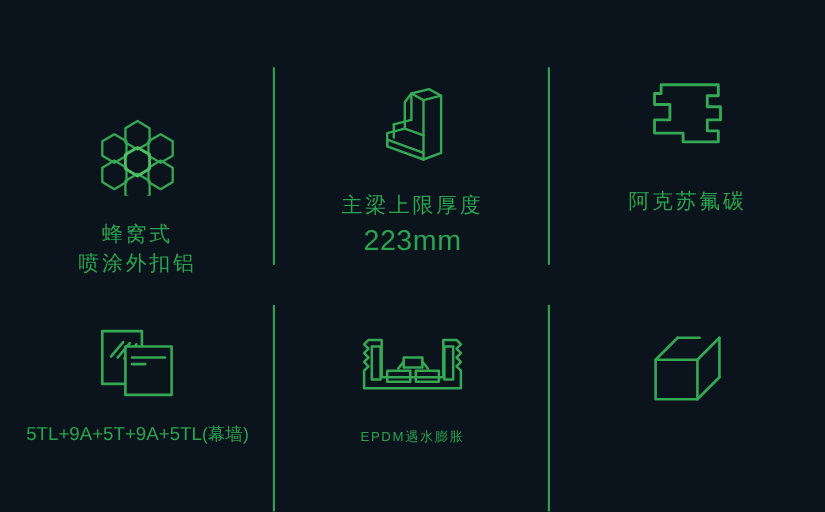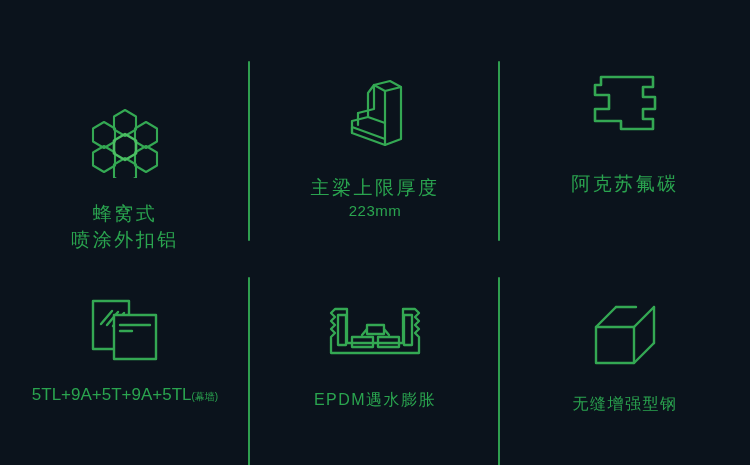--- a/index.html
+++ b/index.html
@@ -76,36 +76,36 @@
     display: block;
     white-space: nowrap;
   }
 
   
   .type-cn {
     font-size: 19px;
     letter-spacing: 2.5px;
   }
   .type-num {
-    font-size: 15px;
+    font-size: 26px;
     letter-spacing: 0.5px;
   }
 
   
   .type-spec {
     font-size: 17px;
     letter-spacing: 0px;
   }
   .type-spec .paren {
-    font-size: 10px;
+    font-size: 16px;
     letter-spacing: 0px;
     text-align: center;
   }
   .type-cn-sm {
-    font-size: 16px;
+    font-size: 12px;
     letter-spacing: 1.5px;
   }
 
   
   #cell-honeycomb  { padding-top: 60px; }
   #cell-beam       { padding-top: 32px; }
   #cell-aluminum   { padding-top: 22px; }
   #cell-glass      { padding-top: 22px; }
   #cell-epdm       { padding-top: 24px; }
   #cell-steel      { padding-top: 26px; }
@@ -236,18 +236,17 @@
         <svg width="70" height="66" viewBox="0 0 70 66" fill="none" stroke="#34a853" stroke-width="2.4" stroke-linejoin="round" stroke-linecap="round">
           <rect x="6" y="24" width="38" height="36"></rect>
           <line x1="6" y1="24" x2="26" y2="4"></line>
           <line x1="44" y1="24" x2="64" y2="4"></line>
           <line x1="44" y1="60" x2="64" y2="40"></line>
           <line x1="26" y1="4" x2="46" y2="4"></line>
           <line x1="64" y1="4" x2="64" y2="40"></line>
         </svg>
       </div>
       <div class="label-block type-cn-sm">
-        <span class="label-line">无缝增强型钢</span>
       </div>
     </div>
   </div>
 
 </div>
 
 </body></html>

